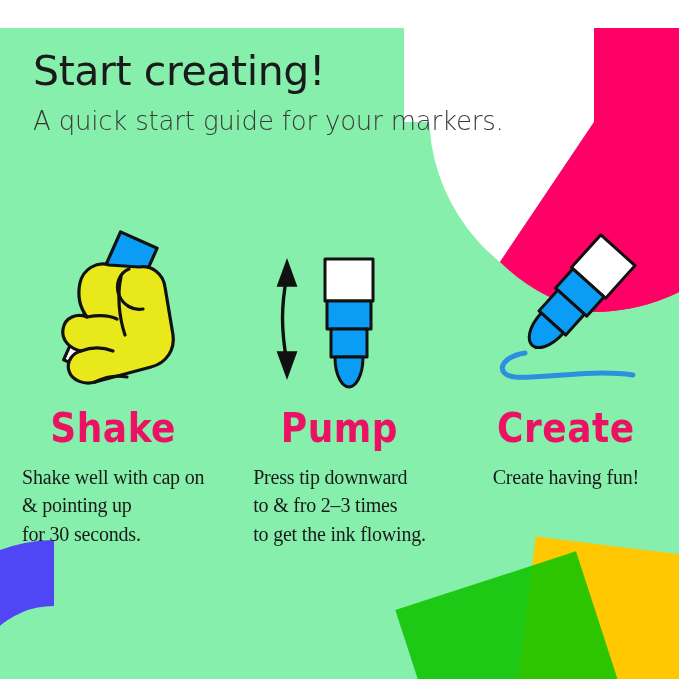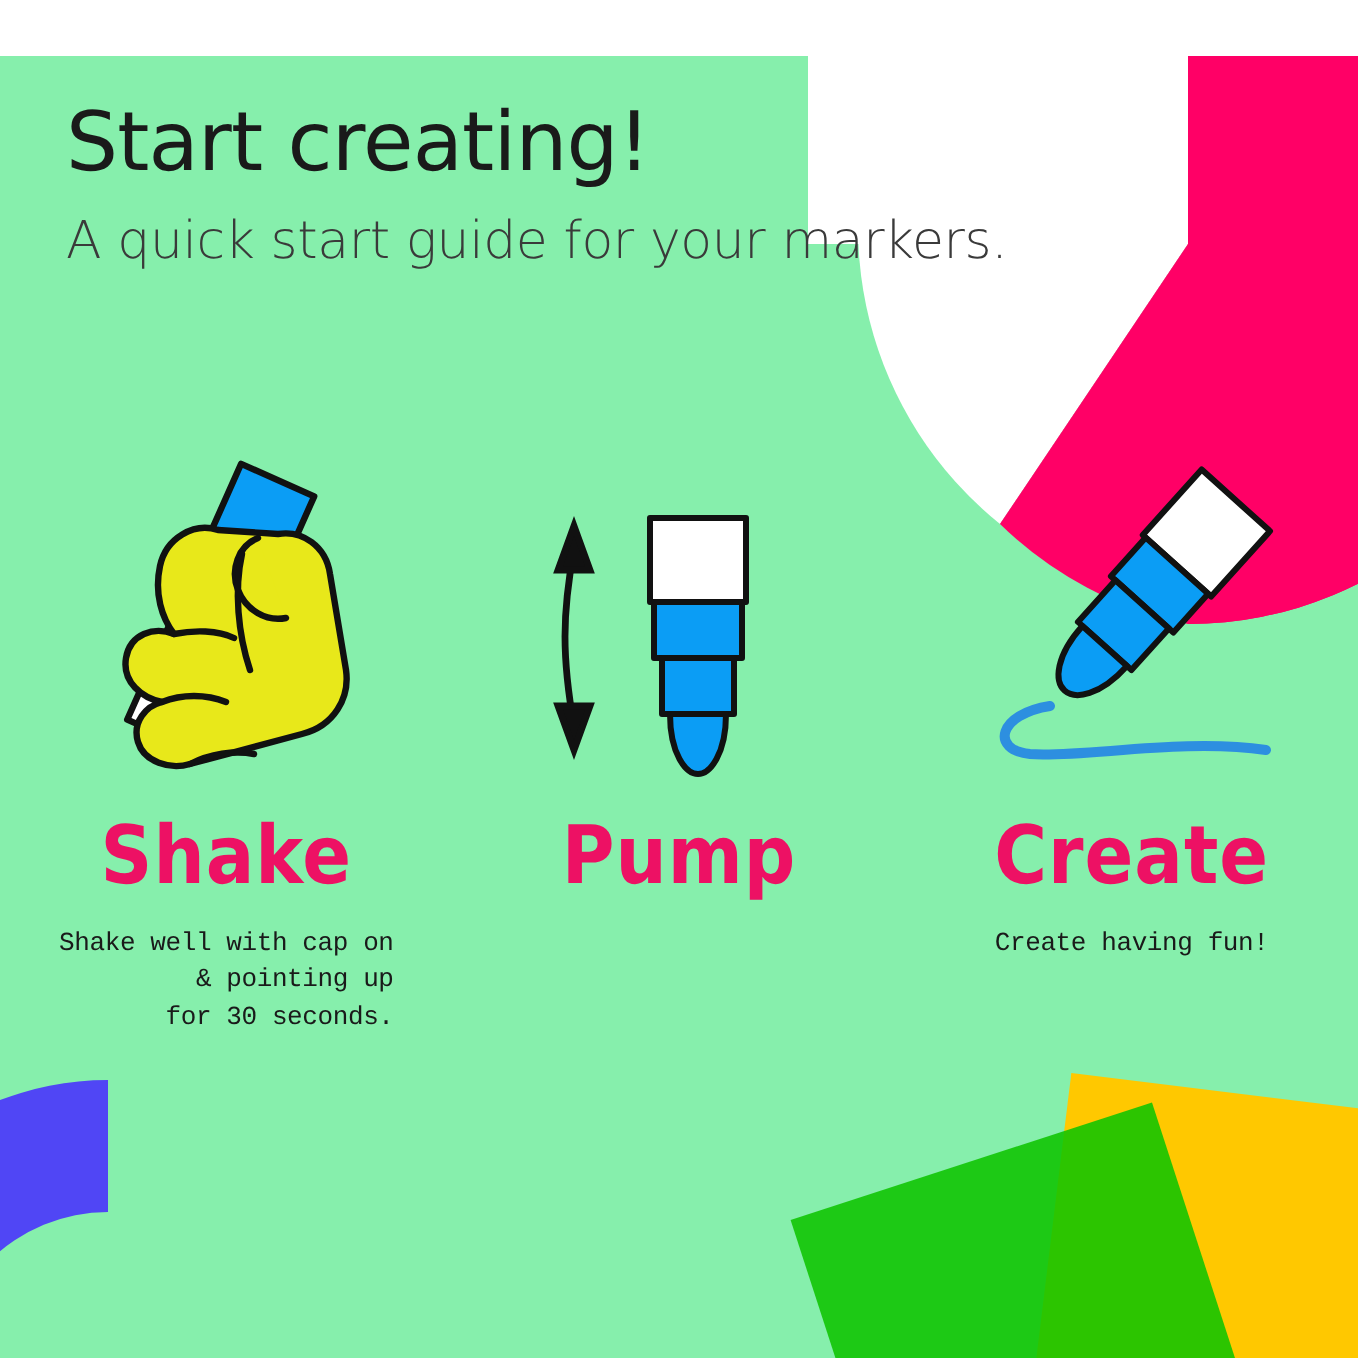--- a/index.html
+++ b/index.html
@@ -107,25 +107,25 @@
     font-family: "DejaVu Sans", sans-serif;
     font-weight: 700;
     font-size: 36px;
     color: #ED1164;
     letter-spacing: 0.5px;
     margin: 22px 0 0 0;
     line-height: 1;
     transform: scaleY(1.12);
   }
   .step-desc {
-    font-family: Liberation Mono, monospace;
-    font-size: 13px;
+    font-family: Liberation Serif, serif;
+    font-size: 20px;
     font-weight: 400;
     color: #1a1a1a;
-    text-align: right;
+    text-align: left;
     line-height: 1.42;
     margin: 16px 0 0 0;
     letter-spacing: -0.2px;
     white-space: pre-line;
   }
 </style>
 </head>
 <body>
 
 <div id="page">
@@ -207,20 +207,23 @@
           </g>
 
           <g stroke="#111111" stroke-width="3.4" fill="#111111" stroke-linecap="round">
             <path d="M28 58 C22 90 22 112 28 146" fill="none"></path>
             <path d="M28 46 L20 68 L36 68 Z"></path>
             <path d="M28 158 L20 136 L36 136 Z"></path>
           </g>
         </svg>
       </div>
       <h2 class="step-title">Pump</h2>
+      <p class="step-desc">Press tip downward
+to &amp; fro 2–3 times
+to get the ink flowing.</p>
     </div>
 
     <div class="step">
       <div class="step-art">
         <svg width="170" height="172" viewBox="0 0 170 172">
           <g transform="rotate(42 88 86)">
             <g stroke="#111111" stroke-width="3" stroke-linejoin="round" stroke-linecap="round">
               <rect x="66" y="14" width="46" height="44" fill="#ffffff"></rect>
               <rect x="68" y="58" width="42" height="26" fill="#0B9DF5"></rect>
               <rect x="71" y="84" width="36" height="28" fill="#0B9DF5"></rect>

